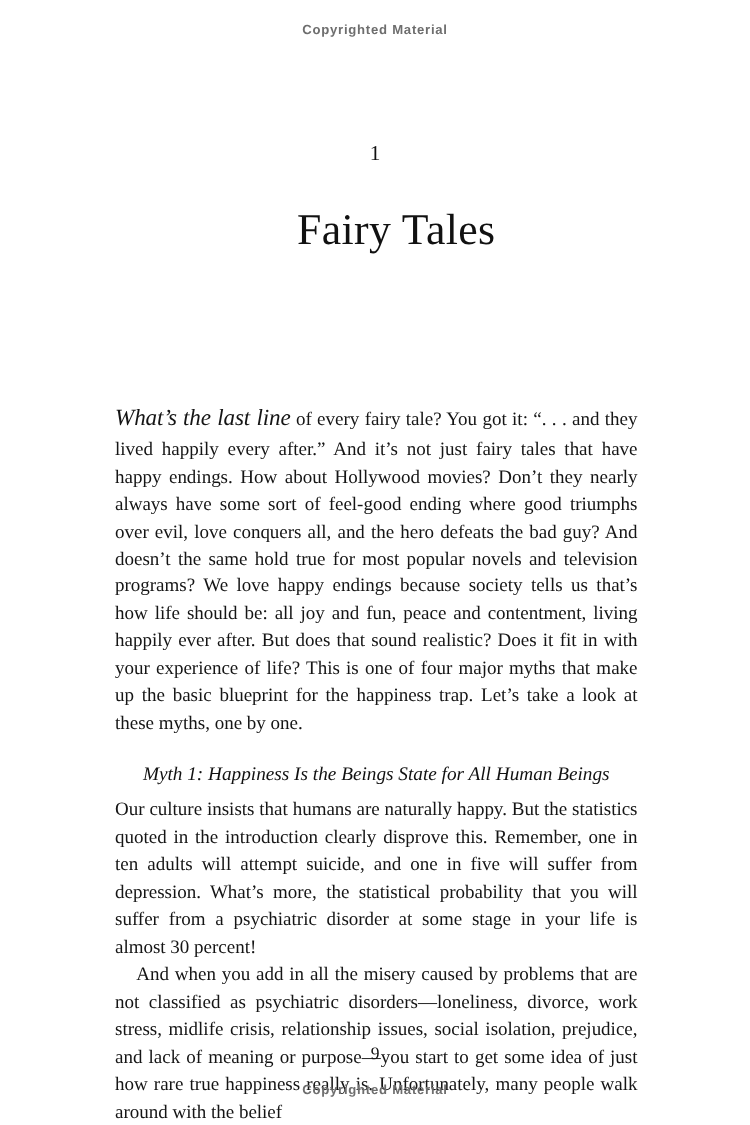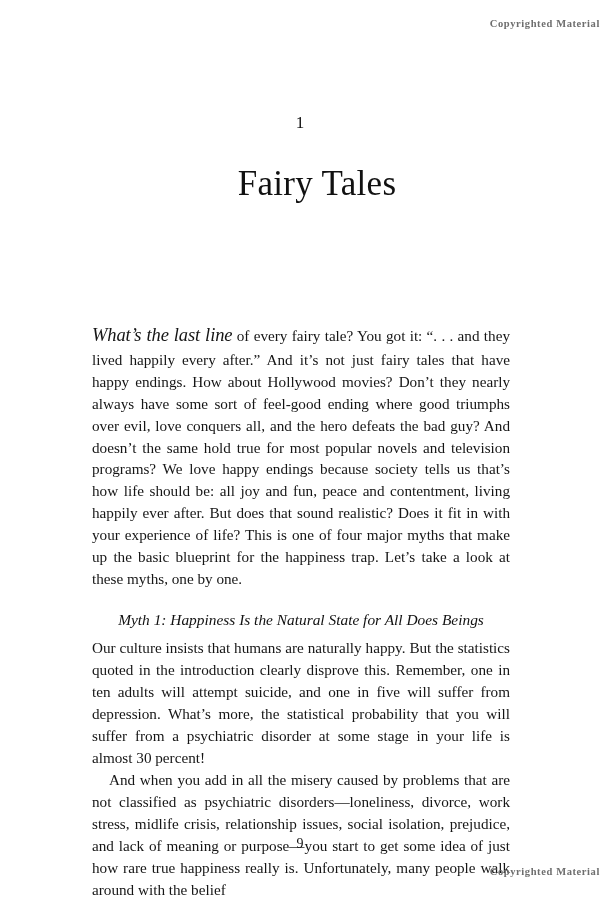--- a/index.html
+++ b/index.html
@@ -20,22 +20,22 @@
     position: relative;
     width: 600px;
     height: 900px;
     box-sizing: border-box;
   }
 
   .watermark {
     position: absolute;
     left: 0;
     width: 100%;
-    text-align: right;
-    font-family: Liberation Serif, serif;
+    text-align: center;
+    font-family: Liberation Sans, sans-serif;
     font-size: 10.5px;
     font-weight: 700;
     letter-spacing: 0.6px;
     color: #6e6e6e;
   }
   .watermark-top { top: 18px; }
   .watermark-bottom { top: 866px; }
 
   .chapter-number {
     position: absolute;
@@ -116,21 +116,21 @@
   <div class="watermark watermark-top">Copyrighted Material</div>
 
   <div class="chapter-number">1</div>
 
   <h1 class="chapter-title">Fairy Tales</h1>
 
   <div class="body-block">
 
     <p><span class="opening-lead">What’s the last line</span><span> of every fairy tale? You got it: “. . . and they lived happily every after.” And it’s not just fairy tales that have happy endings. How about Hollywood movies? Don’t they nearly always have some sort of feel-good ending where good triumphs over evil, love conquers all, and the hero defeats the bad guy? And doesn’t the same hold true for most popular novels and television programs? We love happy endings because society tells us that’s how life should be: all joy and fun, peace and contentment, living happily ever after. But does that sound realistic? Does it fit in with your experience of life? This is one of four major myths that make up the basic blueprint for the happiness trap. Let’s take a look at these myths, one by one.</span></p>
 
-    <p class="subhead">Myth 1: Happiness Is the Natural State for All Does Beings</p>
+    <p class="subhead">Myth 1: Happiness Is the Beings State for All Human Beings</p>
 
     <p>Our culture insists that humans are naturally happy. But the statistics quoted in the introduction clearly disprove this. Remember, one in ten adults will attempt suicide, and one in five will suffer from depression. What’s more, the statistical probability that you will suffer from a psychiatric disorder at some stage in your life is almost 30 percent!</p>
 
     <p class="indent">And when you add in all the misery caused by problems that are not classified as psychiatric disorders—loneliness, divorce, work stress, midlife crisis, relationship issues, social isolation, prejudice, and lack of meaning or purpose—you start to get some idea of just how rare true happiness really is. Unfortunately, many people walk around with the belief</p>
 
   </div>
 
   <div class="folio">9</div>
 
   <div class="watermark watermark-bottom">Copyrighted Material</div>

